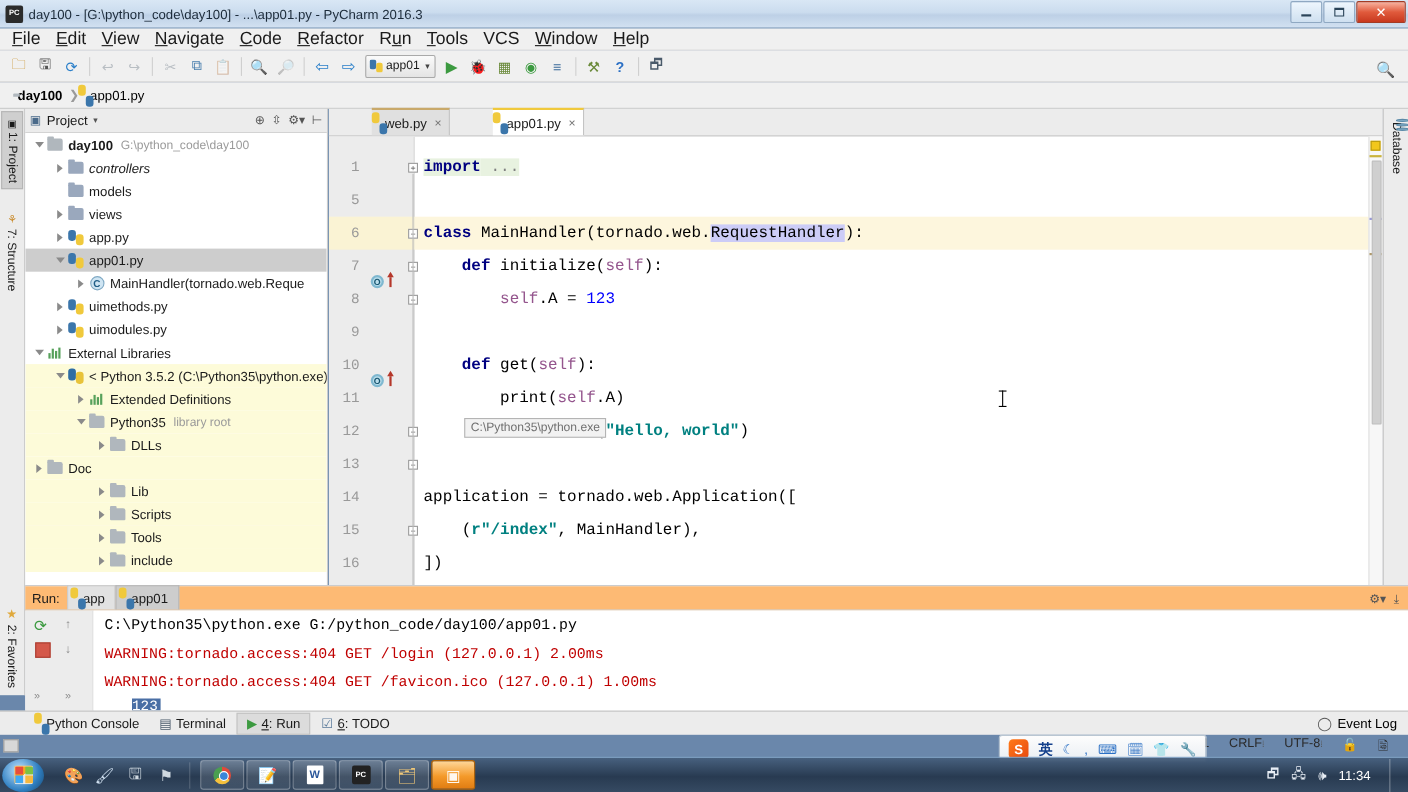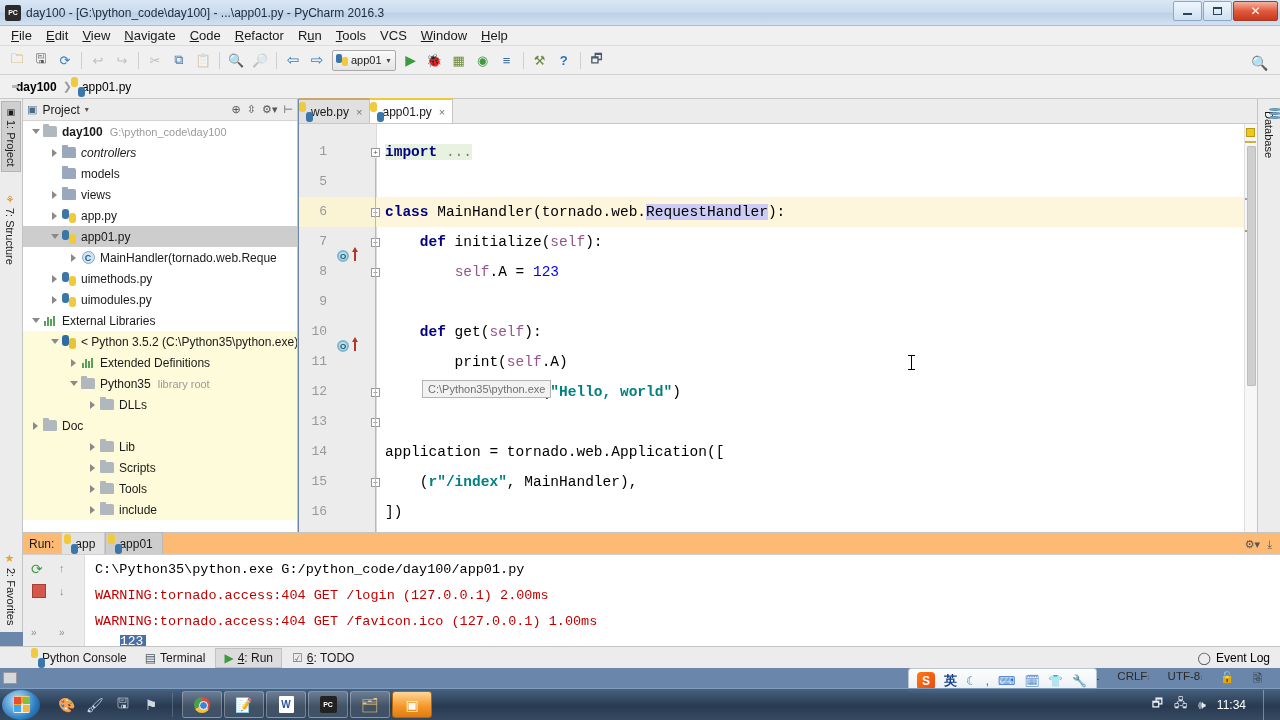--- a/index.html
+++ b/index.html
@@ -41,21 +41,21 @@
   .glyph-min { width: 9px; height: 2px; background: #2b4459; margin-top: 6px; }
   .glyph-max { width: 9px; height: 8px; border: 1px solid #2b4459; border-top-width: 2px; }
 
   
   .menubar {
     position: absolute; left: 0; top: 26px; width: 1280px; height: 20px;
     background: #f0f0f0; border-bottom: 1px solid #dcdcdc;
     display: flex; align-items: center; padding-left: 4px;
   }
   .menu-item {
-    padding: 2px 7px; font-size: 13px; color: #1a1a1a; cursor: default; white-space: nowrap;
+    padding: 2px 7px; font-size: 16px; color: #1a1a1a; cursor: default; white-space: nowrap;
   }
   .menu-item u { text-decoration: underline; }
 
   
   .toolbar {
     position: absolute; left: 0; top: 46px; width: 1280px; height: 29px;
     background: #f0f0f0; border-bottom: 1px solid #d0d0d0;
     display: flex; align-items: center; padding-left: 5px;
   }
   .tb-btn {
@@ -154,21 +154,21 @@
   .i-interp:before { background: #2e6da4; left: 0; top: 0; }
   .i-interp:after { background: #e8c33a; right: 0; bottom: 0; }
 
   
   .editor { position: absolute; left: 299px; top: 99px; width: 958px; height: 433px; background: #fff; }
   .etabs { height: 25px; background: #ececec; border-bottom: 1px solid #c9c9c9; display: flex; align-items: flex-end; }
   .etab {
     height: 25px; display: flex; align-items: center; gap: 5px; padding: 0 7px;
     font-size: 12px; color: #1a1a1a; background: #e0e0e0;
     border-right: 1px solid #c4c4c4; border-top: 2px solid #c9a96a;
-    position: relative; white-space: nowrap;
+    position: relative; white-space: nowrap; margin-left: 39px;
   }
   .etab.active { background: #fff; border-top: 2px solid #f0c93c; }
   .etab .x { color: #777; font-size: 11px; margin-left: 2px; }
   .ebody { position: relative; height: 408px; overflow: hidden; display: flex; }
   .gutter {
     width: 78px; flex: 0 0 78px; background: #ececec; border-right: 1px solid #d9d9d9;
     position: relative;
   }
   .code {
     position: relative; flex: 1;

